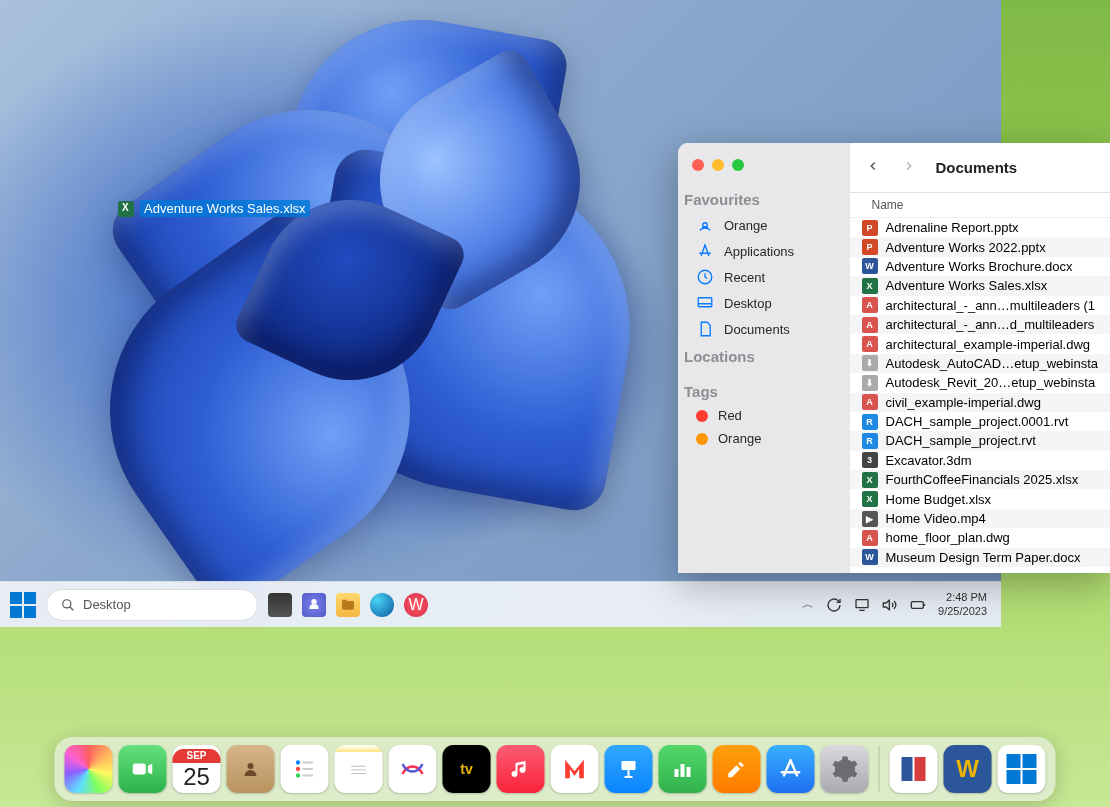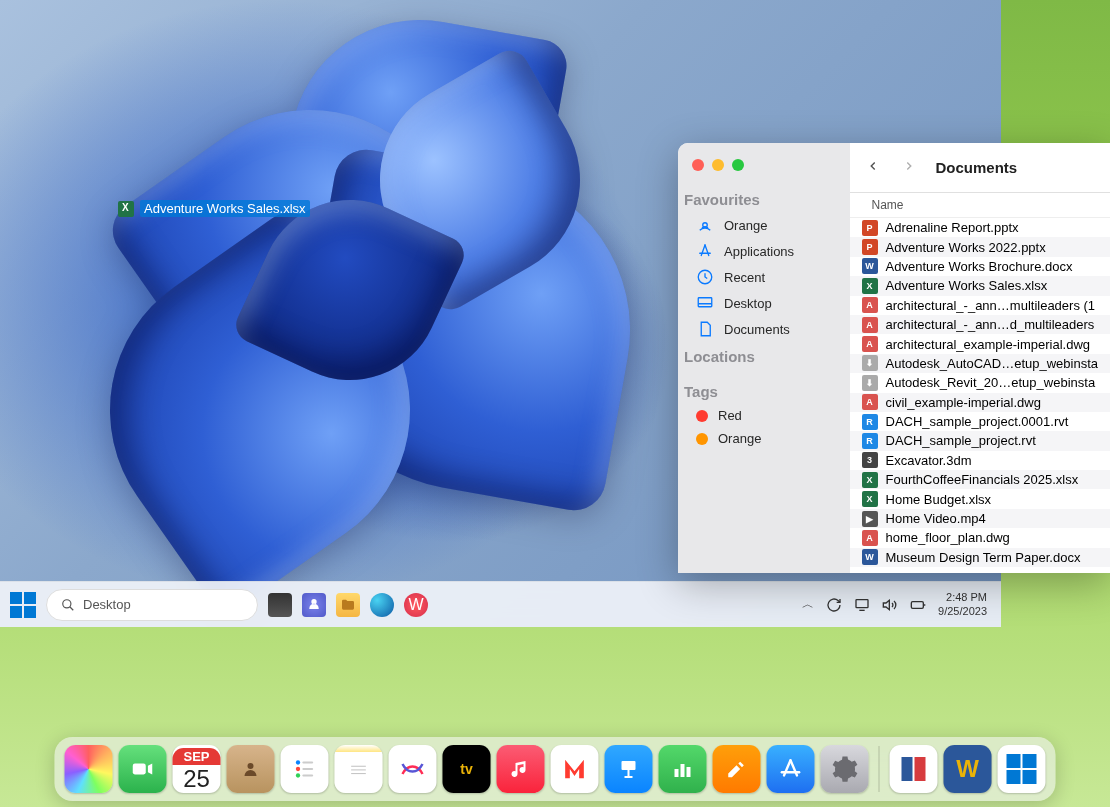--- a/index.html
+++ b/index.html
@@ -105,21 +105,21 @@
   position: absolute; bottom: 6px; left: 50%; transform: translateX(-50%);
   height: 64px; background: rgba(240,240,245,0.55); backdrop-filter: blur(20px);
   border-radius: 18px; display: flex; align-items: center; padding: 0 10px; gap: 6px;
   box-shadow: 0 4px 20px rgba(0,0,0,0.2);
 }
 .dock-icon { width: 48px; height: 48px; border-radius: 11px; cursor: pointer; display:flex; align-items:center; justify-content:center; font-size:24px; color:#eab308; position:relative; box-shadow: 0 1px 2px rgba(0,0,0,.2); }
 .dock-sep { width: 1px; height: 46px; background: rgba(0,0,0,0.2); margin: 0 4px; }
 .di-photos{background:conic-gradient(#ff5f5f,#ffb35f,#fff75f,#7eff5f,#5fdfff,#8b5fff,#ff5fd1,#ff5f5f);}
 .di-facetime{background:linear-gradient(#65e07c,#2bb24c);} 
 .di-cal{background:#fff;color:#e53935;flex-direction:column;font-size:10px;line-height:1;}
-.di-cal .month{background:#e53935;color:#fff;width:100%;text-align:center;border-radius:11px 11px 0 0;padding:2px 0;font-size:13px;font-weight:600;}
+.di-cal .month{background:#e53935;color:#fff;width:100%;text-align:center;border-radius:11px 11px 0 0;padding:2px 0;font-size:10px;font-weight:600;}
 .di-cal .day{font-size:24px;color:#222;font-weight:300;padding-top:2px;}
 .di-contacts{background:linear-gradient(#d7b48b,#b8935f);} .di-reminders{background:#fff;color:#333;}
 .di-notes{background:linear-gradient(#fff,#ffe57f 15%,#fff 15%);} .di-freeform{background:#fff;}
 .di-tv{background:#000;} .di-music{background:linear-gradient(#fb5c74,#fa233b);}
 .di-news{background:#fff;} .di-keynote{background:linear-gradient(#30a8ff,#0a84ff);}
 .di-numbers{background:linear-gradient(#53d86a,#30b14c);} .di-pages{background:linear-gradient(#ff9f0a,#ff7a00);}
 .di-appstore{background:linear-gradient(#38b0ff,#1e6ff1);} .di-settings{background:linear-gradient(#d8d8dd,#a9a9b0);color:#555;}
 .di-parallels{background:#fff;} .di-word{background:#2b579a;} .di-win{background:#fff;}
 .freeform-svg{width:30px;height:30px;}
 </style>

